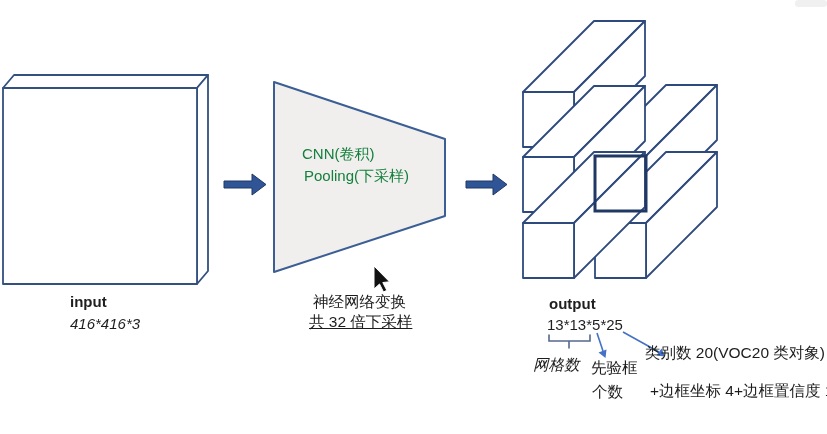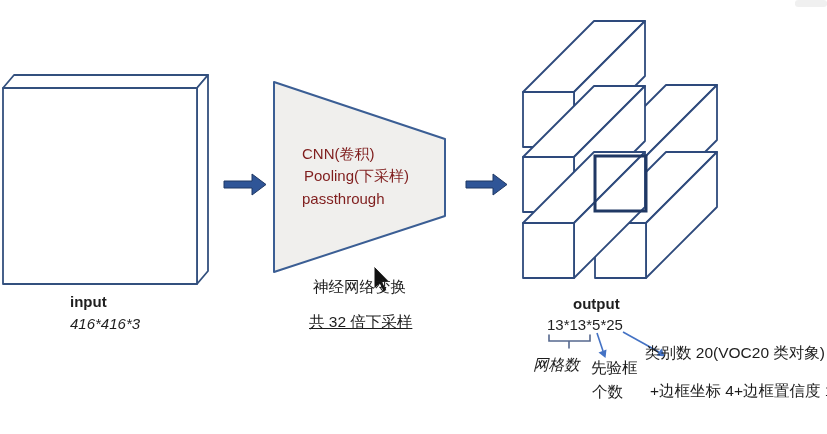--- a/index.html
+++ b/index.html
@@ -6,21 +6,21 @@
   body{
     width:827px;height:434px;position:relative;overflow:hidden;
     background:#ffffff;
     font-family:"Liberation Sans", sans-serif;
     color:#1f1f1f;
   }
   .stage{position:absolute;left:0;top:0;width:827px;height:434px;}
   svg{position:absolute;left:0;top:0;}
   .txt{position:absolute;white-space:nowrap;font-size:15px;line-height:1.2;}
   .bold{font-weight:bold;}
-  .dark{color:#7f1d1d;}
+  .dark{color:#15803d;}
   .cjk{font-size:15.5px;color:#1c1c1c;}
   .smudge{position:absolute;left:795px;top:0;width:32px;height:7px;background:#ececec;border-radius:3px;opacity:.8;}
 </style>
 </head>
 <body>
 
 <div class="stage">
 
   <svg width="827" height="434" viewBox="0 0 827 434">
 
@@ -85,26 +85,25 @@
     </g>
 
     <path d="M374,266 L374,289 L379.5,284 L383.5,292 L386.8,290.3 L382.8,282.5 L389.5,281.8 Z" fill="#111111" stroke="#ffffff" stroke-width="1"></path>
   </svg>
 
   <div class="txt bold" style="left:70px;top:293px;">input</div>
   <div class="txt" style="left:70px;top:315px;font-style:italic;">416*416*3</div>
 
   <div class="txt dark" style="left:302px;top:145px;">CNN(卷积)</div>
   <div class="txt dark" style="left:304px;top:167px;">Pooling(下采样)</div>
-  <div class="txt dark" style="left:302px;top:190px;">passthrough</div>
 
-  <div class="txt cjk" style="left:313px;top:278px;">神经网络变换</div>
+  <div class="txt cjk" style="left:313px;top:293px;">神经网络变换</div>
   <div class="txt cjk" style="left:309px;top:313px;text-decoration:underline;">共 32 倍下采样</div>
 
-  <div class="txt bold" style="left:549px;top:295px;margin-left:24px;">output</div>
+  <div class="txt bold" style="left:549px;top:295px;">output</div>
   <div class="txt" style="left:547px;top:316px;">13*13*5*25</div>
 
   <div class="txt cjk" style="left:533px;top:356px;font-style:italic;">网格数</div>
   <div class="txt cjk" style="left:591px;top:359px;">先验框</div>
   <div class="txt cjk" style="left:592px;top:383px;">个数</div>
   <div class="txt cjk" style="left:645px;top:344px;">类别数 20(VOC20 类对象)</div>
   <div class="txt cjk" style="left:650px;top:382px;">+边框坐标 4+边框置信度 1</div>
 
   <div class="smudge"></div>
 </div>

